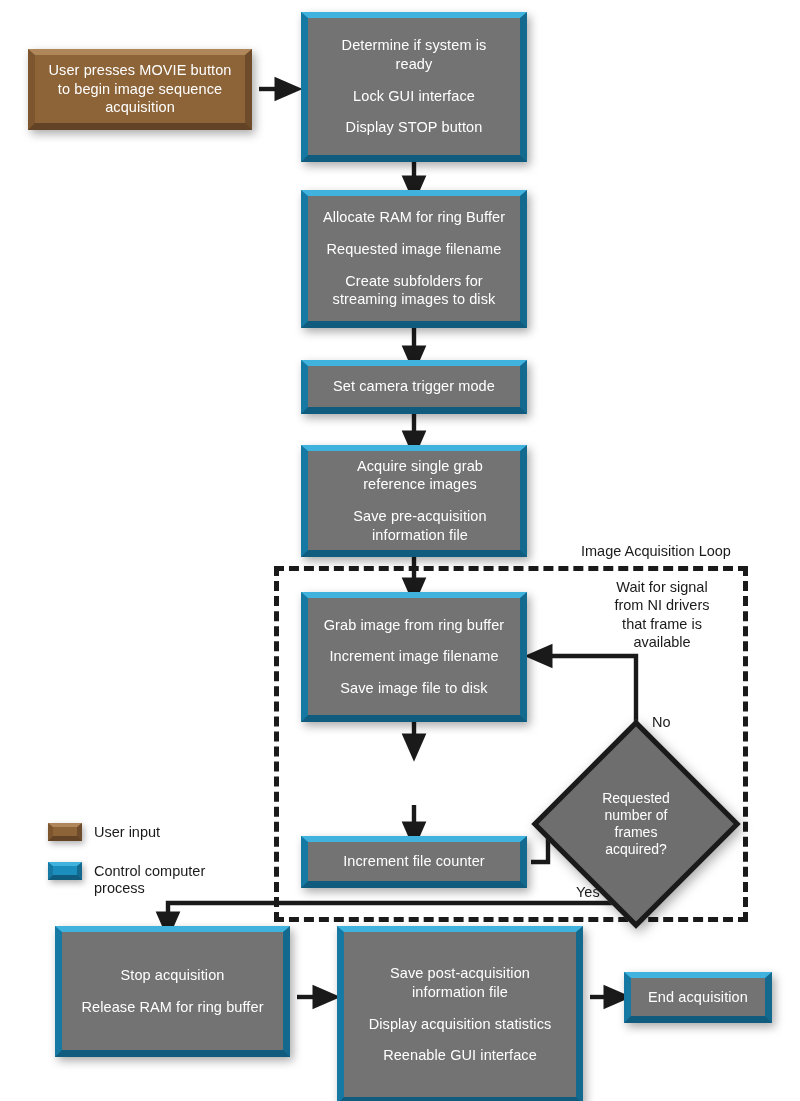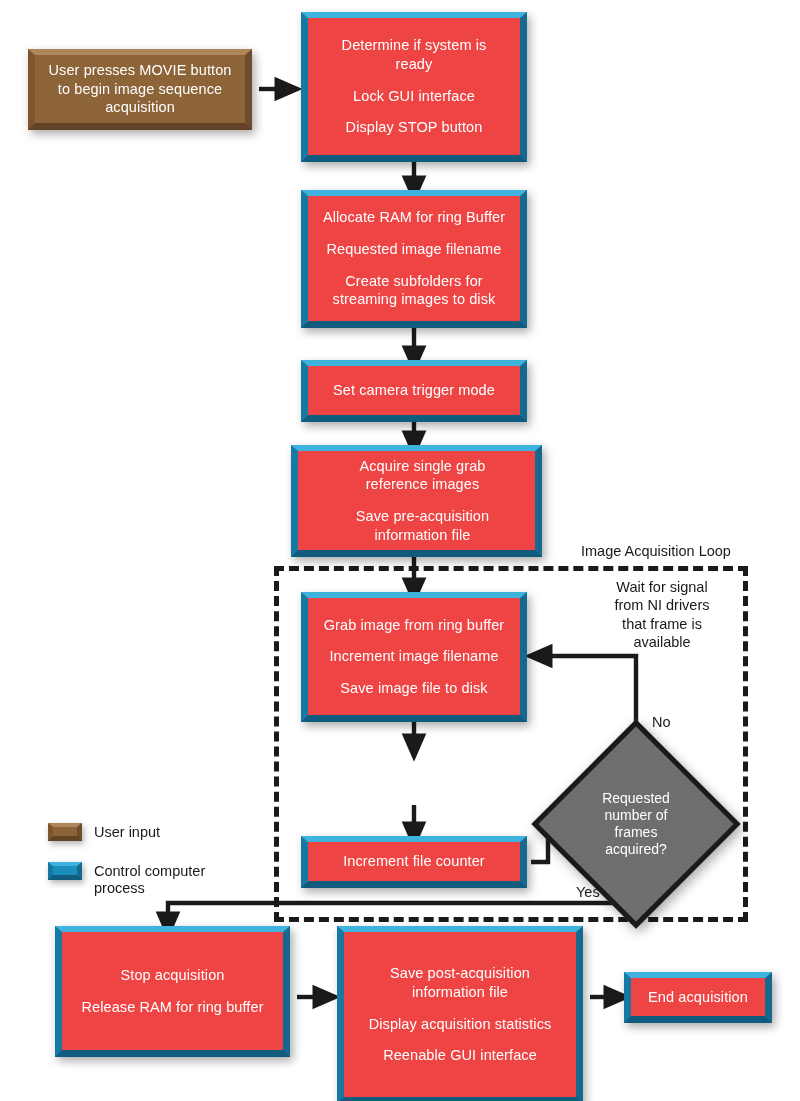--- a/index.html
+++ b/index.html
@@ -28,21 +28,21 @@
     text-align: center;
     color: #ffffff;
     font-size: 14.5px;
     line-height: 1.28;
     letter-spacing: 0.1px;
     border-style: solid;
     border-width: 6px 7px 7px 7px;
     filter: drop-shadow(3px 4px 5px rgba(0,0,0,0.33));
   }
   .node.blue {
-    background: #ef4444;
+    background: #737373;
     border-top-color: #3fb3de;
     border-left-color: #1679a3;
     border-right-color: #14698f;
     border-bottom-color: #0f5c7e;
     align-items: center;
   }
   .node.brown {
     background: #8d6338;
     border-top-color: #b0865b;
     border-left-color: #7d5630;
@@ -222,25 +222,25 @@
 
   <div class="node blue" style="left:301px; top:190px; width:226px; height:138px;">
     <span class="ln">Allocate RAM for ring Buffer</span>
     <div class="gap"></div>
     <span class="ln">Requested  image filename</span>
     <div class="gap"></div>
     <span class="ln">Create subfolders for</span>
     <span class="ln">streaming images to disk</span>
   </div>
 
-  <div class="node blue" style="left:301px; top:360px; width:226px; height:62px;">
+  <div class="node blue" style="left:301px; top:360px; width:226px; height:54px;">
     <span class="ln">Set camera trigger mode</span>
   </div>
 
-  <div class="node blue" style="left:291px; top:445px; width:251px; height:112px;padding-left:12px;">
+  <div class="node blue" style="left:301px; top:445px; width:226px; height:112px;padding-left:12px;">
     <span class="ln">Acquire single grab</span>
     <span class="ln">reference images</span>
     <div class="gap"></div>
     <span class="ln">Save pre-acquisition</span>
     <span class="ln">information file</span>
   </div>
 
   <div class="node blue" style="left:301px; top:592px; width:226px; height:130px;">
     <span class="ln">Grab image from ring buffer</span>
     <div class="gap"></div>

